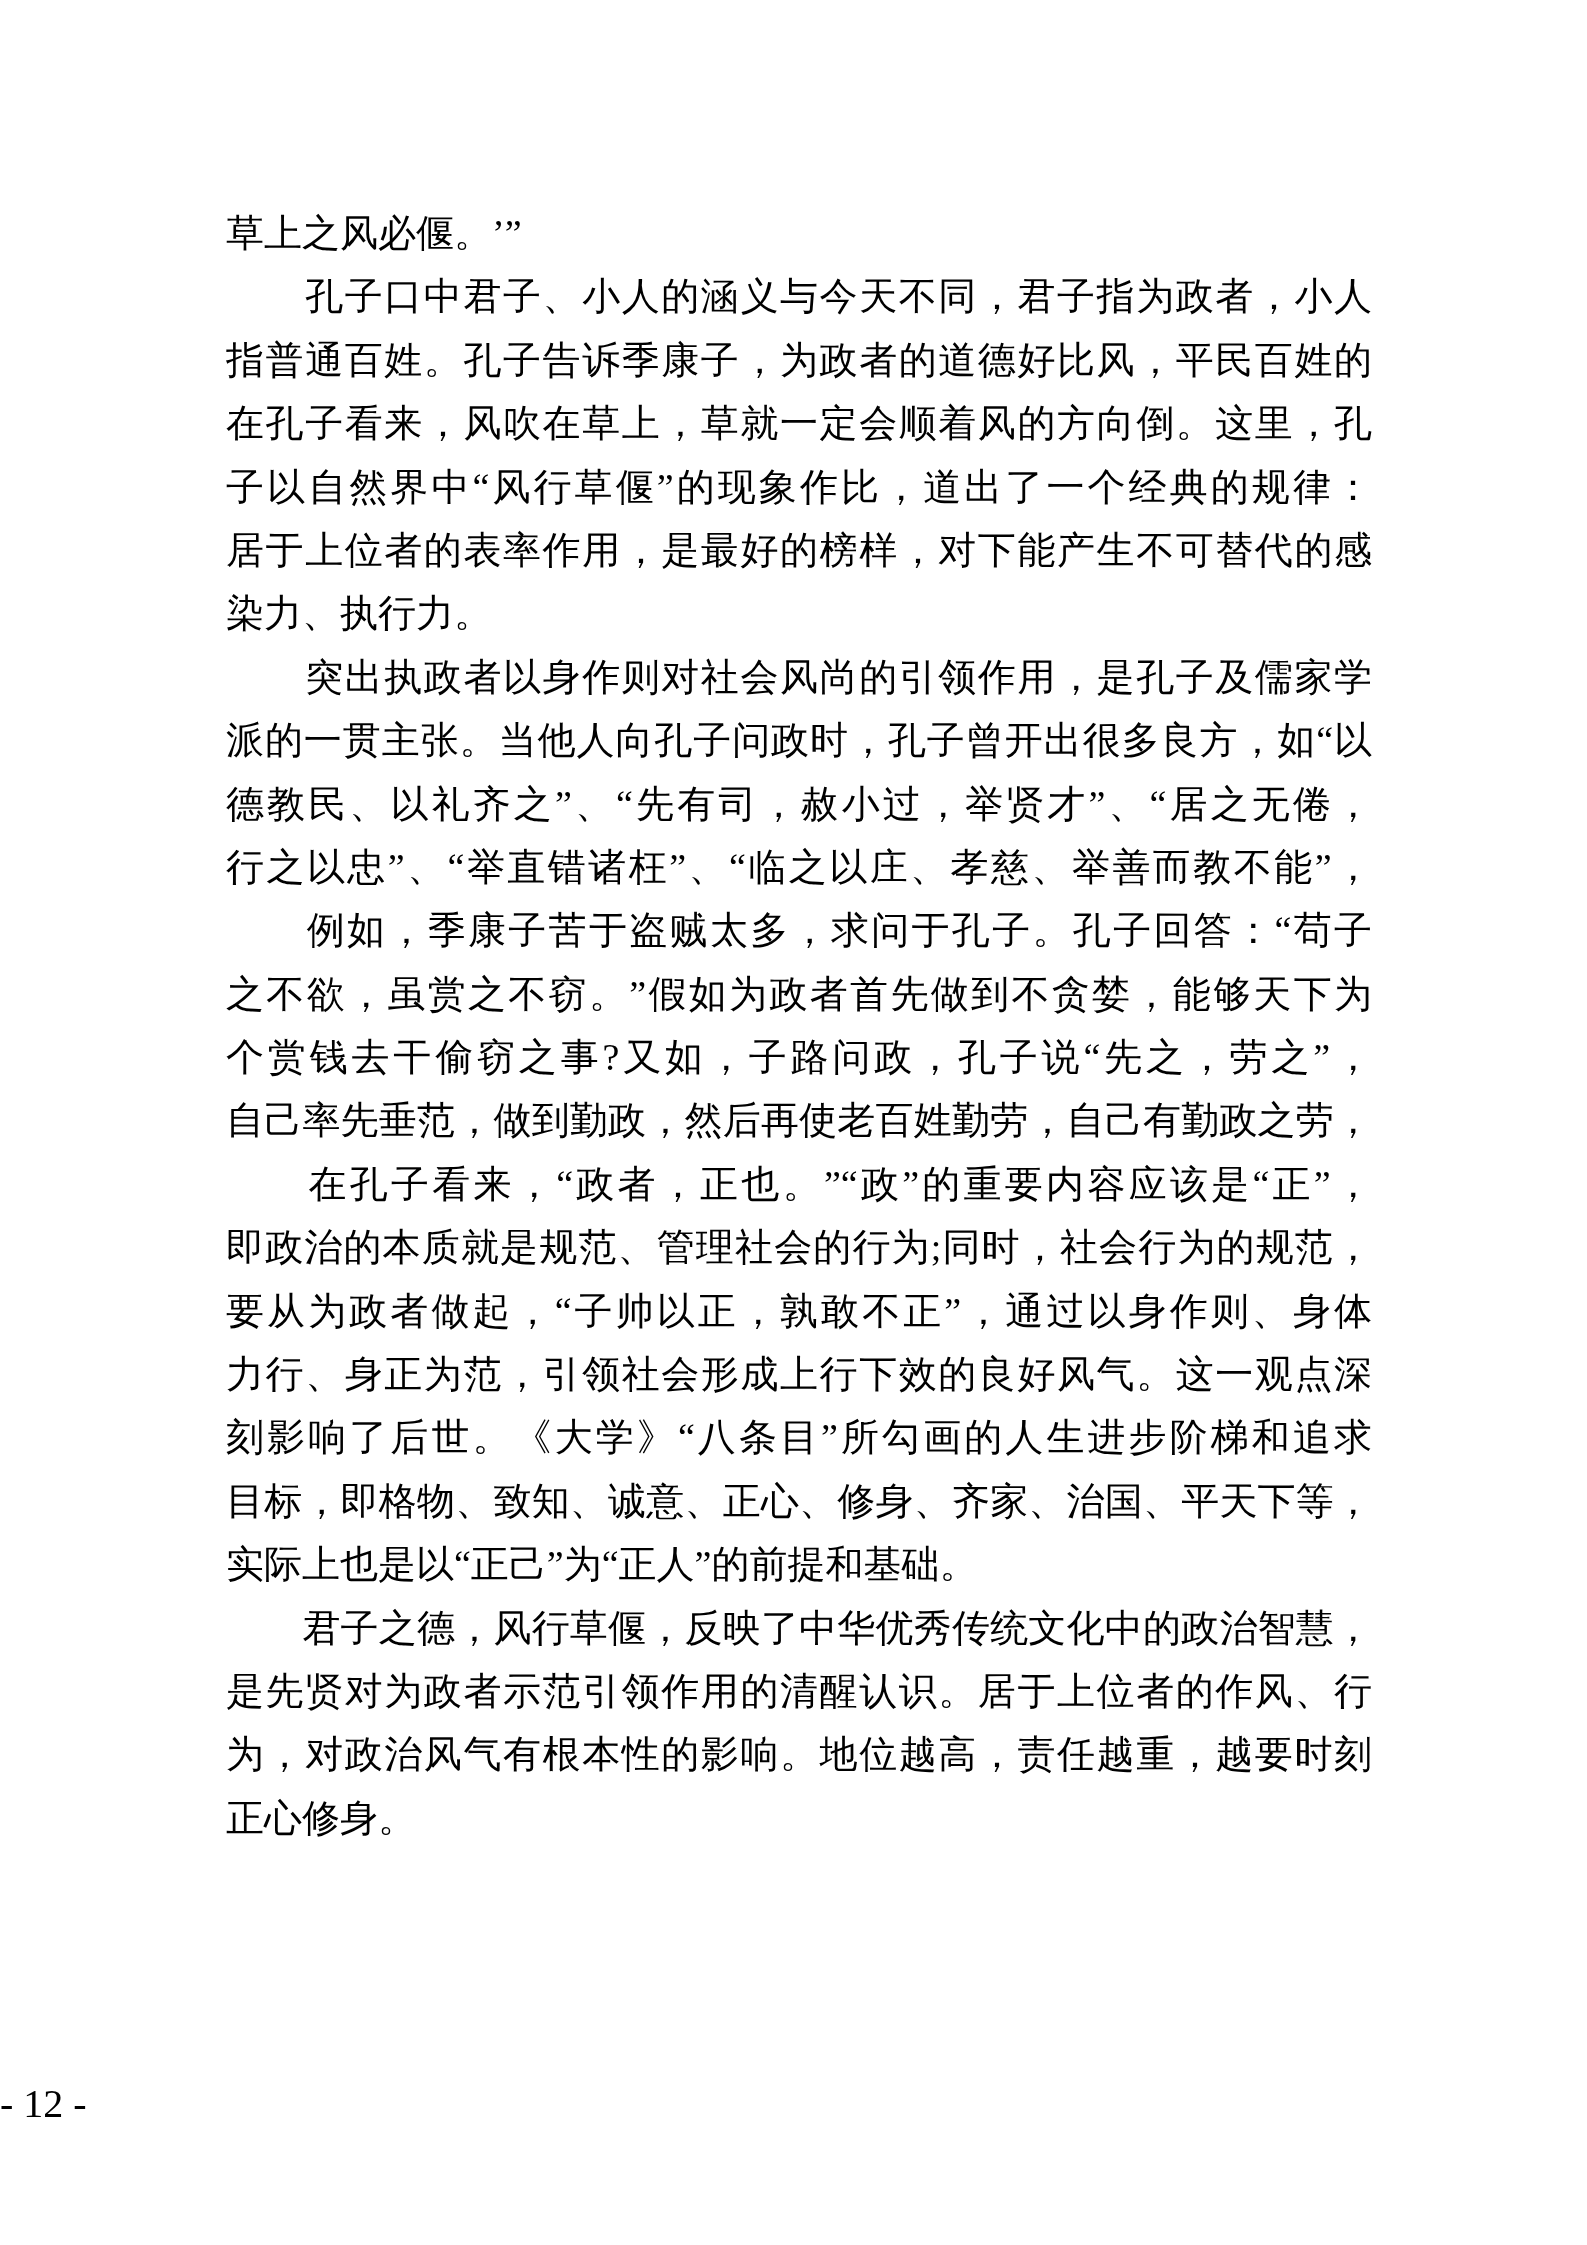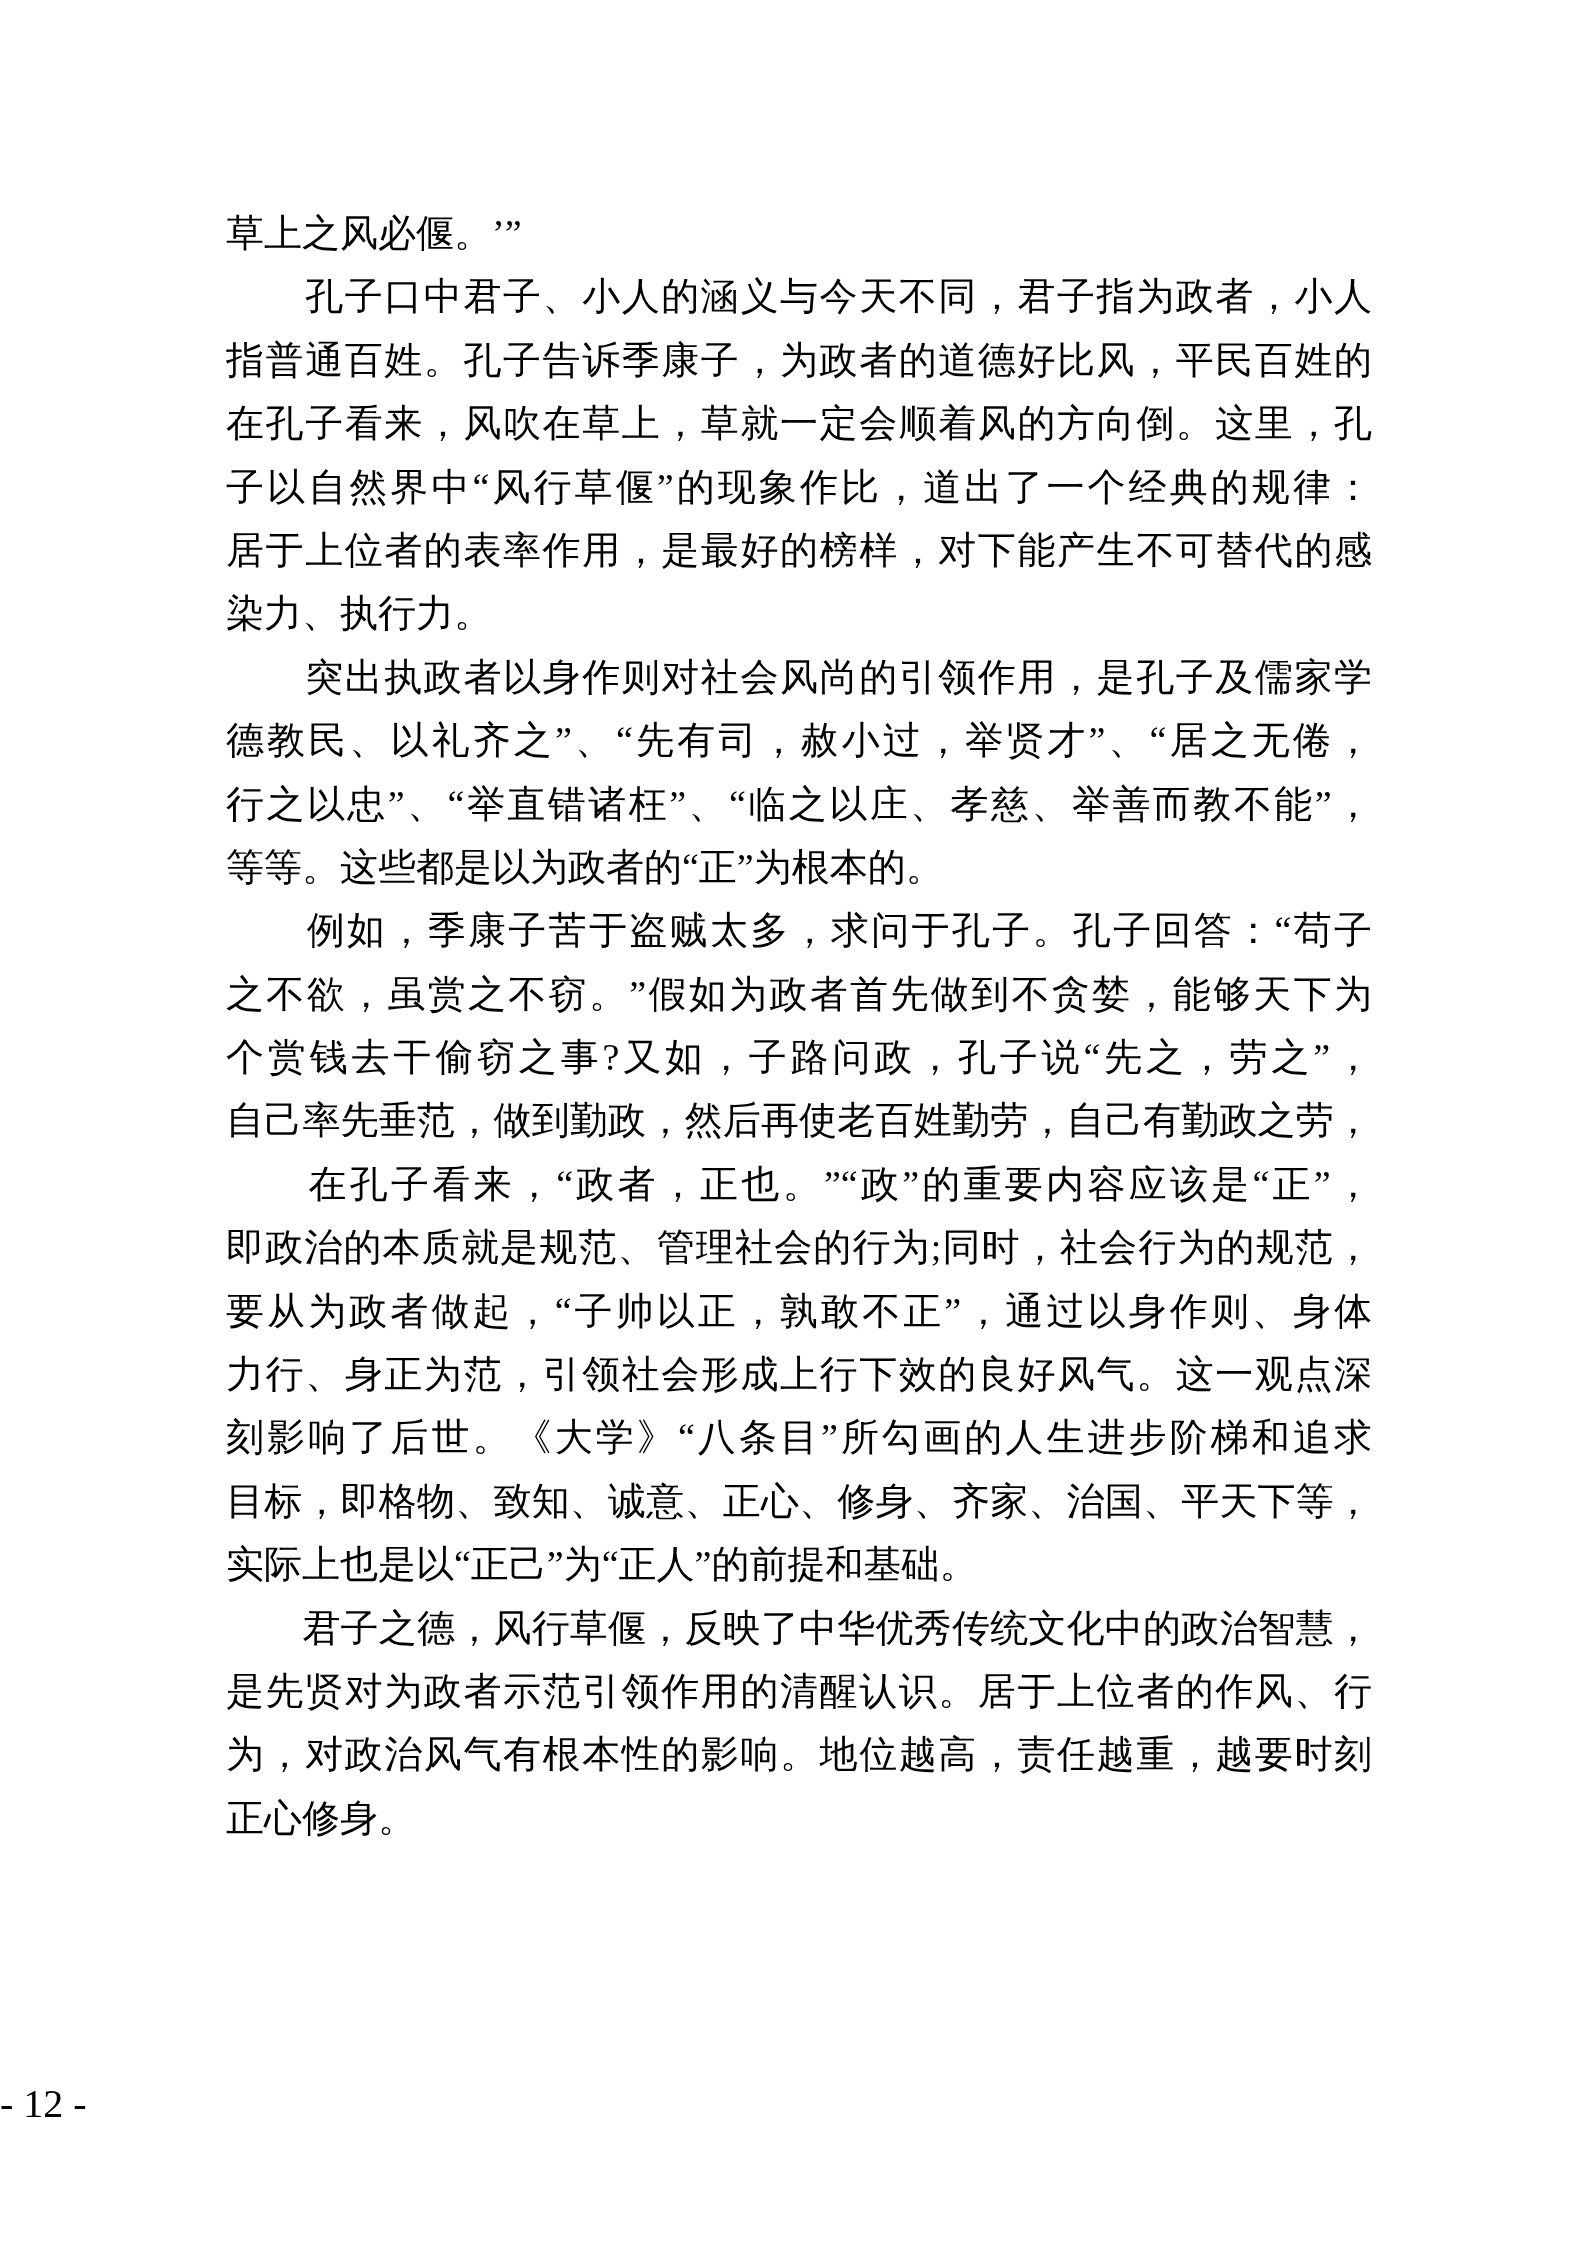--- a/index.html
+++ b/index.html
@@ -57,23 +57,23 @@
 <div class="page">
   <div class="body-text">
       <div class="line end">草上之风必偃。’”</div>
       <div class="line">　　孔子口中君子、小人的涵义与今天不同，君子指为政者，小人</div>
       <div class="line">指普通百姓。孔子告诉季康子，为政者的道德好比风，平民百姓的</div>
       <div class="line">在孔子看来，风吹在草上，草就一定会顺着风的方向倒。这里，孔</div>
       <div class="line">子以自然界中“风行草偃”的现象作比，道出了一个经典的规律：</div>
       <div class="line">居于上位者的表率作用，是最好的榜样，对下能产生不可替代的感</div>
       <div class="line end">染力、执行力。</div>
       <div class="line">　　突出执政者以身作则对社会风尚的引领作用，是孔子及儒家学</div>
+      <div class="line">派的一贯主张。当他人向孔子问政时，孔子曾开出很多良方，如“以</div>
       <div class="line">德教民、以礼齐之”、“先有司，赦小过，举贤才”、“居之无倦，</div>
       <div class="line">行之以忠”、“举直错诸枉”、“临之以庄、孝慈、举善而教不能”，</div>
-      <div class="line end">等等。这些都是以为政者的“正”为根本的。</div>
       <div class="line">　　例如，季康子苦于盗贼太多，求问于孔子。孔子回答：“苟子</div>
       <div class="line">之不欲，虽赏之不窃。”假如为政者首先做到不贪婪，能够天下为</div>
       <div class="line">个赏钱去干偷窃之事?又如，子路问政，孔子说“先之，劳之”，</div>
       <div class="line">自己率先垂范，做到勤政，然后再使老百姓勤劳，自己有勤政之劳，</div>
       <div class="line">　　在孔子看来，“政者，正也。”“政”的重要内容应该是“正”，</div>
       <div class="line">即政治的本质就是规范、管理社会的行为;同时，社会行为的规范，</div>
       <div class="line">要从为政者做起，“子帅以正，孰敢不正”，通过以身作则、身体</div>
       <div class="line">力行、身正为范，引领社会形成上行下效的良好风气。这一观点深</div>
       <div class="line">刻影响了后世。《大学》“八条目”所勾画的人生进步阶梯和追求</div>
       <div class="line">目标，即格物、致知、诚意、正心、修身、齐家、治国、平天下等，</div>

